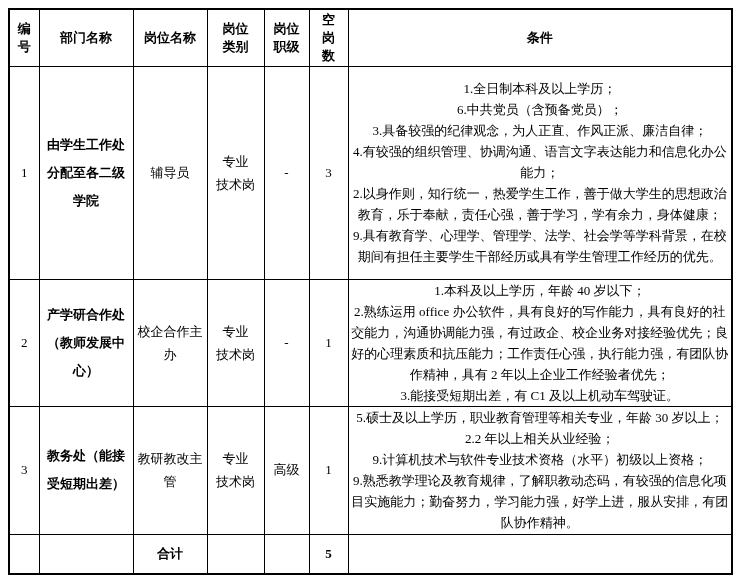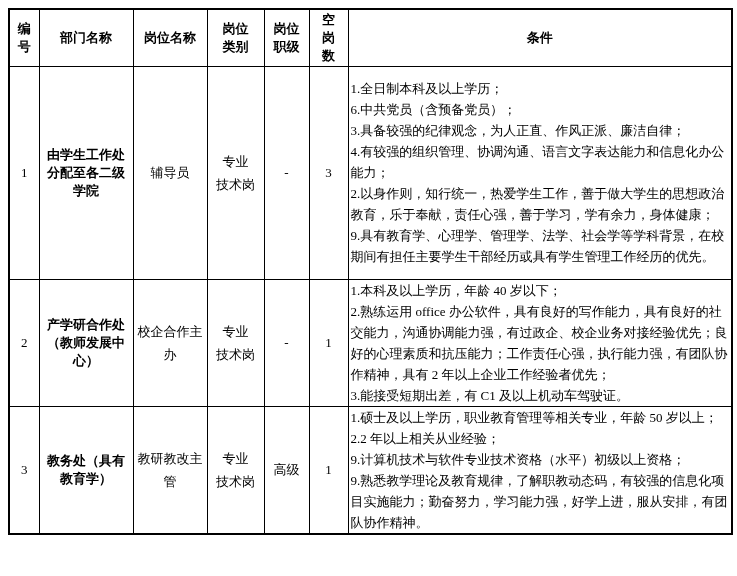--- a/index.html
+++ b/index.html
@@ -38,36 +38,36 @@
   }
   .prewrap { white-space: pre-line; }
   tr.hdr      { height: 57px; }
   tr.row-1    { height: 213px; }
   tr.row-2    { height: 122px; }
   tr.row-3    { height: 128px; }
   tr.totalrow { height: 40px; }
   td.dept {
     font-weight: bold;
     padding: 0 10px;
-    line-height: 18px;
+    line-height: 28px;
     margin-left: 37px;
   }
   td.pos {
     padding: 0 9px;
     line-height: 23px;
   }
   td.cat { line-height: 23px; }
   td.cond {
     text-align: left;
     vertical-align: middle;
     padding: 1px 3px;
   }
   td.cond div {
     line-height: 21px;
-    text-align: left;
+    text-align: center;
   }
   td.bold-cell { font-weight: bold; }
 </style>
 </head>
 <body>
 
 <div class="page">
   <table class="jobs">
     <colgroup>
       <col style="width:30px">
@@ -121,28 +121,37 @@
         <td>-</td>
         <td>1</td>
         <td class="cond">
           <div>1.本科及以上学历，年龄 40 岁以下；</div>
           <div>2.熟练运用 office 办公软件，具有良好的写作能力，具有良好的社交能力，沟通协调能力强，有过政企、校企业务对接经验优先；良好的心理素质和抗压能力；工作责任心强，执行能力强，有团队协作精神，具有 2 年以上企业工作经验者优先；</div>
           <div>3.能接受短期出差，有 C1 及以上机动车驾驶证。</div>
         </td>
       </tr>
       <tr class="row-3">
         <td>3</td>
-        <td class="dept">教务处（具有教育学）</td>
+        <td class="dept">教务处（能接受短期出差）</td>
         <td class="pos">教研教改主管</td>
         <td class="cat prewrap">专业
 技术岗</td>
         <td>高级</td>
         <td>1</td>
         <td class="cond">
-          <div>1.硕士及以上学历，职业教育管理等相关专业，年龄 50 岁以上；</div>
+          <div>5.硕士及以上学历，职业教育管理等相关专业，年龄 30 岁以上；</div>
           <div>2.2 年以上相关从业经验；</div>
           <div>9.计算机技术与软件专业技术资格（水平）初级以上资格；</div>
           <div>9.熟悉教学理论及教育规律，了解职教动态码，有较强的信息化项目实施能力；勤奋努力，学习能力强，好学上进，服从安排，有团队协作精神。</div>
         </td>
+      </tr>
+      <tr class="totalrow">
+        <td></td>
+        <td></td>
+        <td class="bold-cell">合计</td>
+        <td></td>
+        <td></td>
+        <td class="bold-cell">5</td>
+        <td></td>
       </tr>
     </tbody>
   </table>
 </div>
 
 </body></html>

